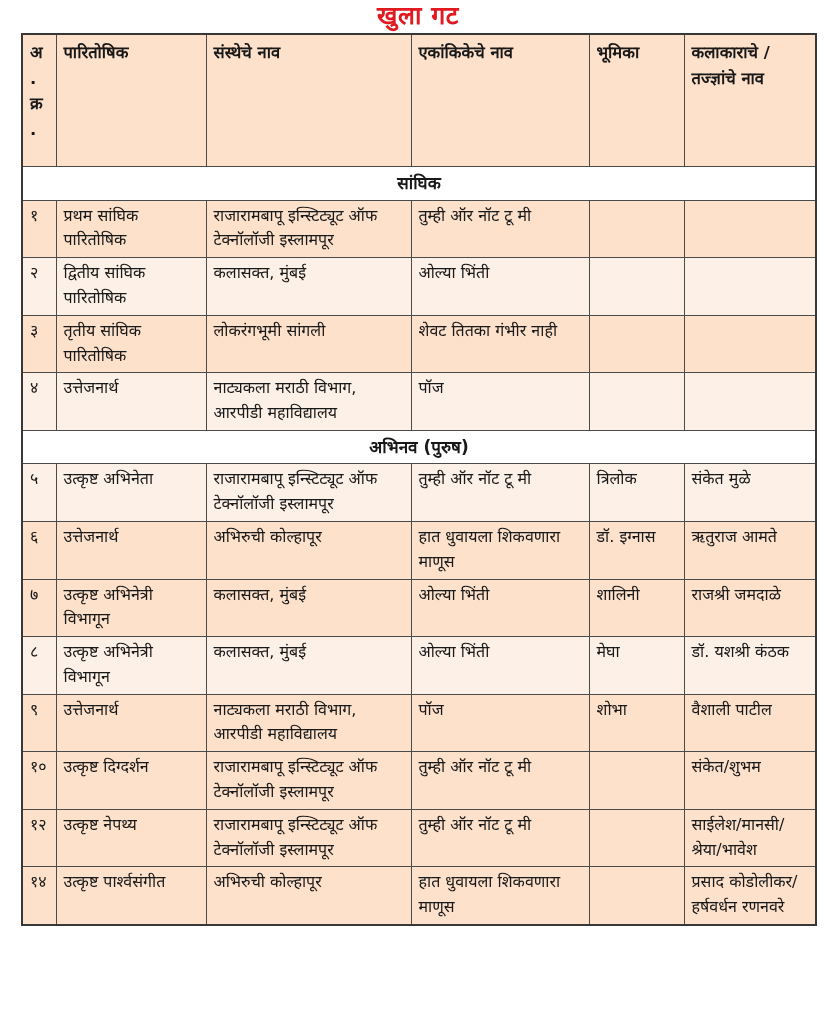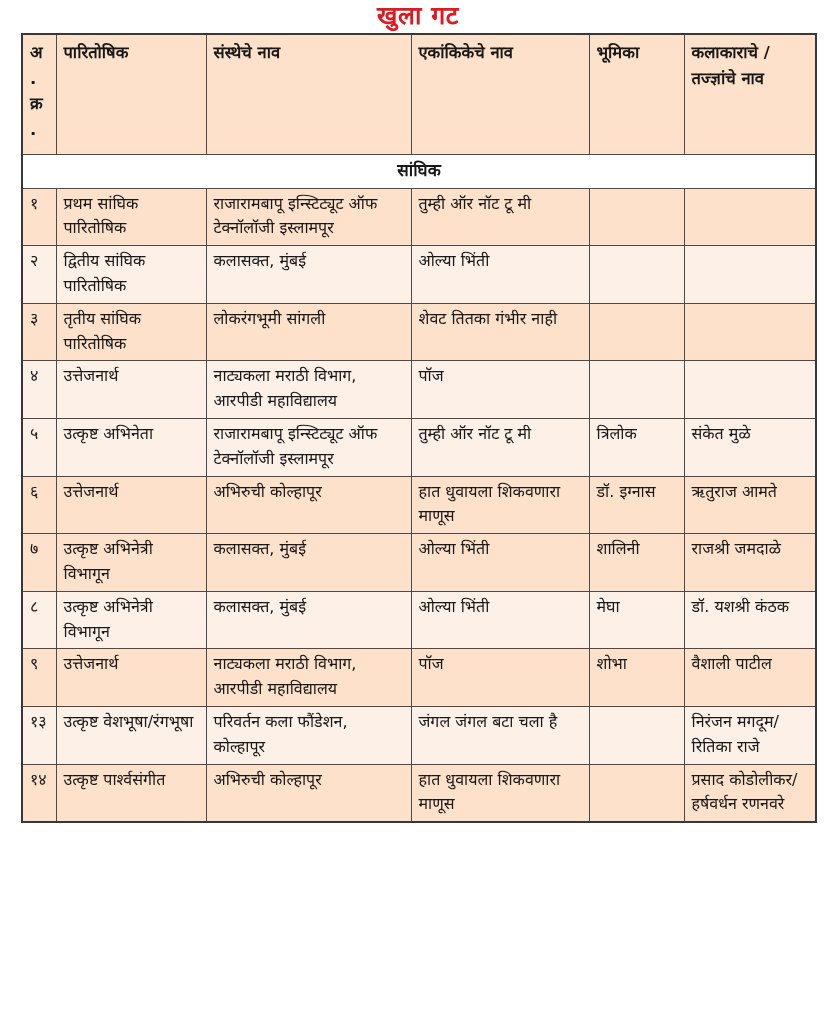--- a/index.html
+++ b/index.html
@@ -46,31 +46,30 @@
     font-size:16px;
     line-height:1.55;
     overflow-wrap:break-word;
     word-break:break-word;
   }
   table.awards th{
     background:var(--row-dark);
     font-weight:bold;
     font-size:16.5px;
     padding-top:5px;
-    padding-bottom:12px;
+    padding-bottom:24px;
   }
   th.col-sr{padding-left:4px;padding-right:2px;}
   td.c-sr{padding-left:6px;}
   tr.section td{
     background:var(--section-bg);
     text-align:center;
     font-weight:bold;
     font-size:17px;
     padding:3px 4px;
-    font-family:Liberation Serif, serif;
   }
   tr.dark td{background:var(--row-dark);}
   tr.light td{background:var(--row-light);}
 </style>
 </head>
 <body>
 
 <div class="page">
   <div class="title">खुला गट</div>
 
@@ -124,20 +123,23 @@
       </tr>
       <tr class="light">
         <td class="c-sr">४</td>
         <td>उत्तेजनार्थ</td>
         <td>नाट्यकला मराठी विभाग, आरपीडी महाविद्यालय</td>
         <td>पॉज</td>
         <td></td>
         <td></td>
       </tr>
 
+      <tr class="section">
+        <td colspan="6">अभिनव (पुरुष)</td>
+      </tr>
       <tr class="light">
         <td class="c-sr">५</td>
         <td>उत्कृष्ट अभिनेता</td>
         <td>राजारामबापू इन्स्टिट्यूट ऑफ टेक्नॉलॉजी इस्लामपूर</td>
         <td>तुम्ही ऑर नॉट टू मी</td>
         <td>त्रिलोक</td>
         <td>संकेत मुळे</td>
       </tr>
       <tr class="dark">
         <td class="c-sr">६</td>
@@ -166,27 +168,35 @@
       </tr>
       <tr class="dark">
         <td class="c-sr">९</td>
         <td>उत्तेजनार्थ</td>
         <td>नाट्यकला मराठी विभाग, आरपीडी महाविद्यालय</td>
         <td>पॉज</td>
         <td>शोभा</td>
         <td>वैशाली पाटील</td>
       </tr>
 
-      <tr class="light">
-        <td class="c-sr">१३</td>
-        <td>उत्कृष्ट वेशभूषा/रंगभूषा</td>
-        <td>परिवर्तन कला फौंडेशन, कोल्हापूर</td>
-        <td>जंगल जंगल बटा चला है</td>
-        <td></td>
-        <td>निरंजन मगदूम/रितिका राजे</td>
+      <tr class="dark">
+        <td class="c-sr">१०</td>
+        <td>उत्कृष्ट दिग्दर्शन</td>
+        <td>राजारामबापू इन्स्टिट्यूट ऑफ टेक्नॉलॉजी इस्लामपूर</td>
+        <td>तुम्ही ऑर नॉट टू मी</td>
+        <td></td>
+        <td>संकेत/शुभम</td>
+      </tr>
+      <tr class="dark">
+        <td class="c-sr">१२</td>
+        <td>उत्कृष्ट नेपथ्य</td>
+        <td>राजारामबापू इन्स्टिट्यूट ऑफ टेक्नॉलॉजी इस्लामपूर</td>
+        <td>तुम्ही ऑर नॉट टू मी</td>
+        <td></td>
+        <td>साईलेश/मानसी/श्रेया/भावेश</td>
       </tr>
       <tr class="dark">
         <td class="c-sr">१४</td>
         <td>उत्कृष्ट पार्श्वसंगीत</td>
         <td>अभिरुची कोल्हापूर</td>
         <td>हात धुवायला शिकवणारा माणूस</td>
         <td></td>
         <td>प्रसाद कोडोलीकर/हर्षवर्धन रणनवरे</td>
       </tr>
 

